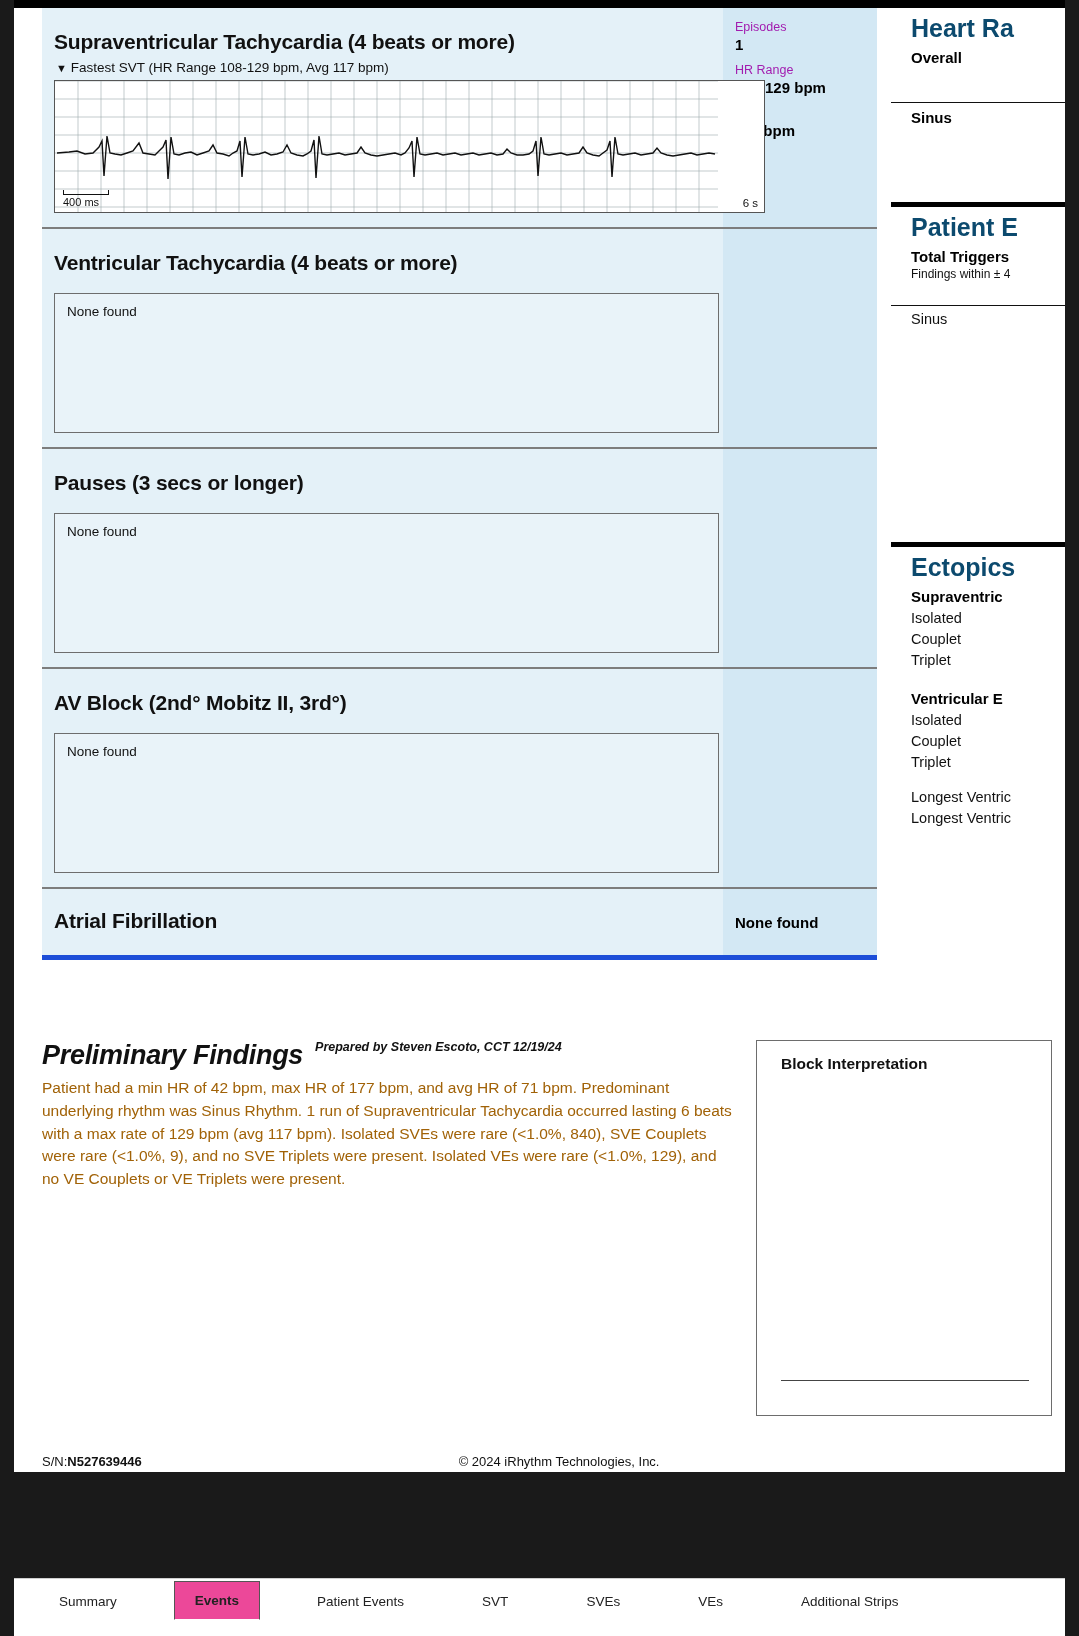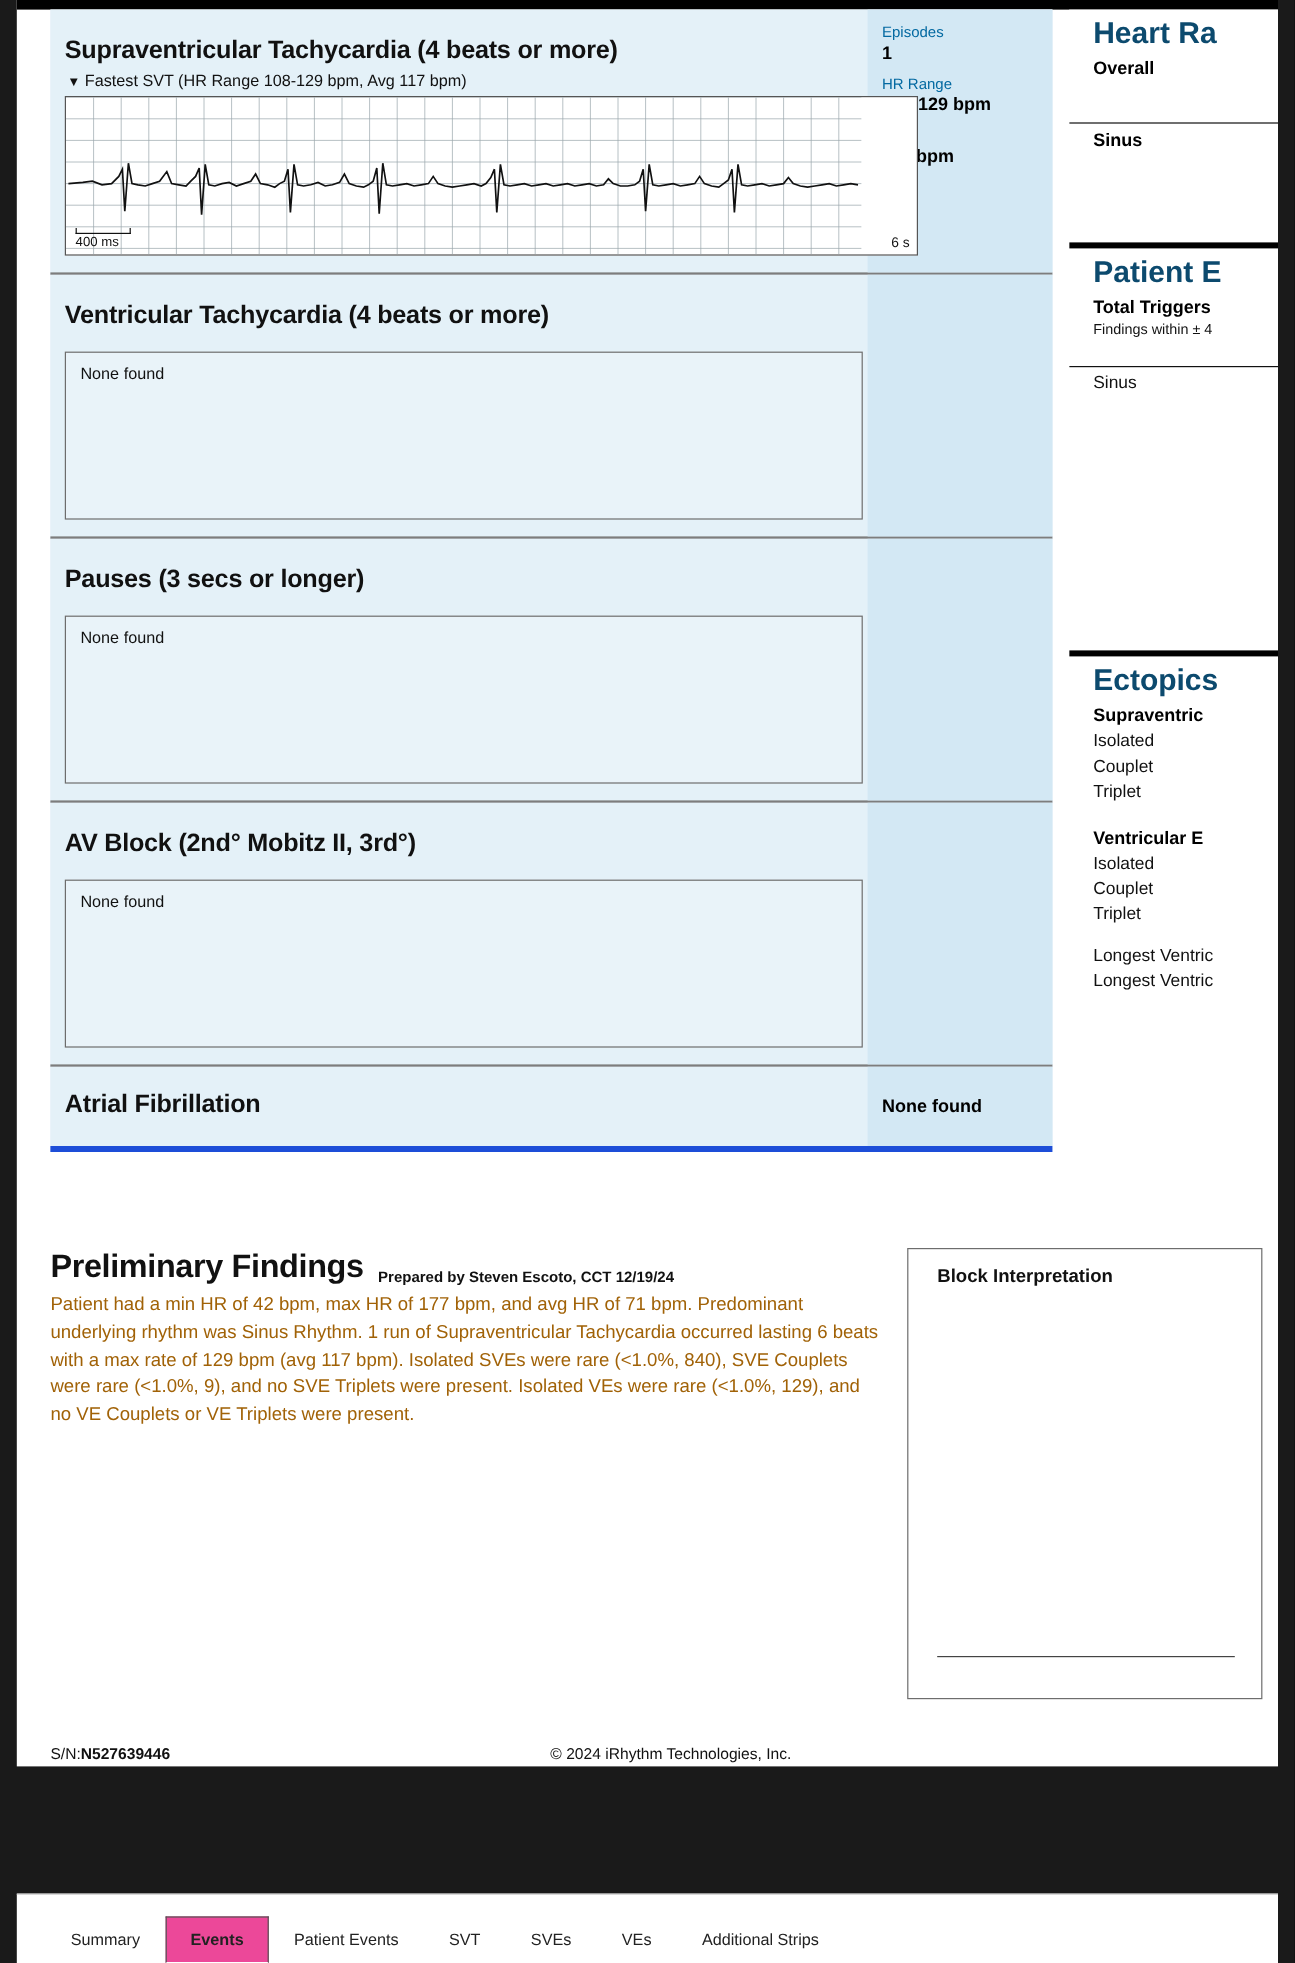--- a/index.html
+++ b/index.html
@@ -61,21 +61,21 @@
   }
   .evt-caption {
     font-size: 13.5px;
     color: #111;
     margin: 4px 0 5px 2px;
   }
   .tri { font-size: 11px; }
 
   .side-label {
     font-size: 12.5px;
-    color: #0369a1;
+    color: #a21caf;
     margin-top: 2px;
   }
   .side-value {
     font-size: 15px;
     font-weight: bold;
     color: #000;
     margin: 2px 0 10px 0;
   }
   .side-none {
     font-size: 15px;
@@ -157,21 +157,21 @@
   .rc-spacer-sm { height: 34px; }
   .rc-spacer-md { height: 74px; }
 
   
   .findings {
     position: absolute;
     left: 28px; top: 1040px;
     width: 1010px;
   }
   .find-head {
-    display: flex; align-items: flex-end; gap: 12px;
+    display: flex; align-items: flex-start; gap: 12px; font-style: italic;
   }
   .find-title {
     font-size: 27px; font-weight: bold; color: #111;
     letter-spacing: -0.3px;
   }
   .find-prep { font-size: 12.5px; font-weight: bold; color: #111; }
   .find-body {
     width: 690px;
     font-size: 15.5px;
     line-height: 1.47;
@@ -210,22 +210,22 @@
 
   
   .tabbar {
     position: absolute;
     left: 14px; bottom: 0;
     width: 1051px; height: 58px;
     background: #fff;
     border-top: 1px solid #cfcfcf;
   }
   .tabs {
-    position: absolute; left: 24px; bottom: 0;
-    display: flex; align-items: flex-start;
+    position: absolute; left: 24px; bottom: 16px;
+    display: flex; align-items: center; gap: 36px;
   }
   .tab {
     font-size: 13.5px;
     color: #222;
     padding: 11px 20px;
     white-space: nowrap;
     border: 1px solid transparent;
     border-bottom: none;
   }
   .tab.active {

